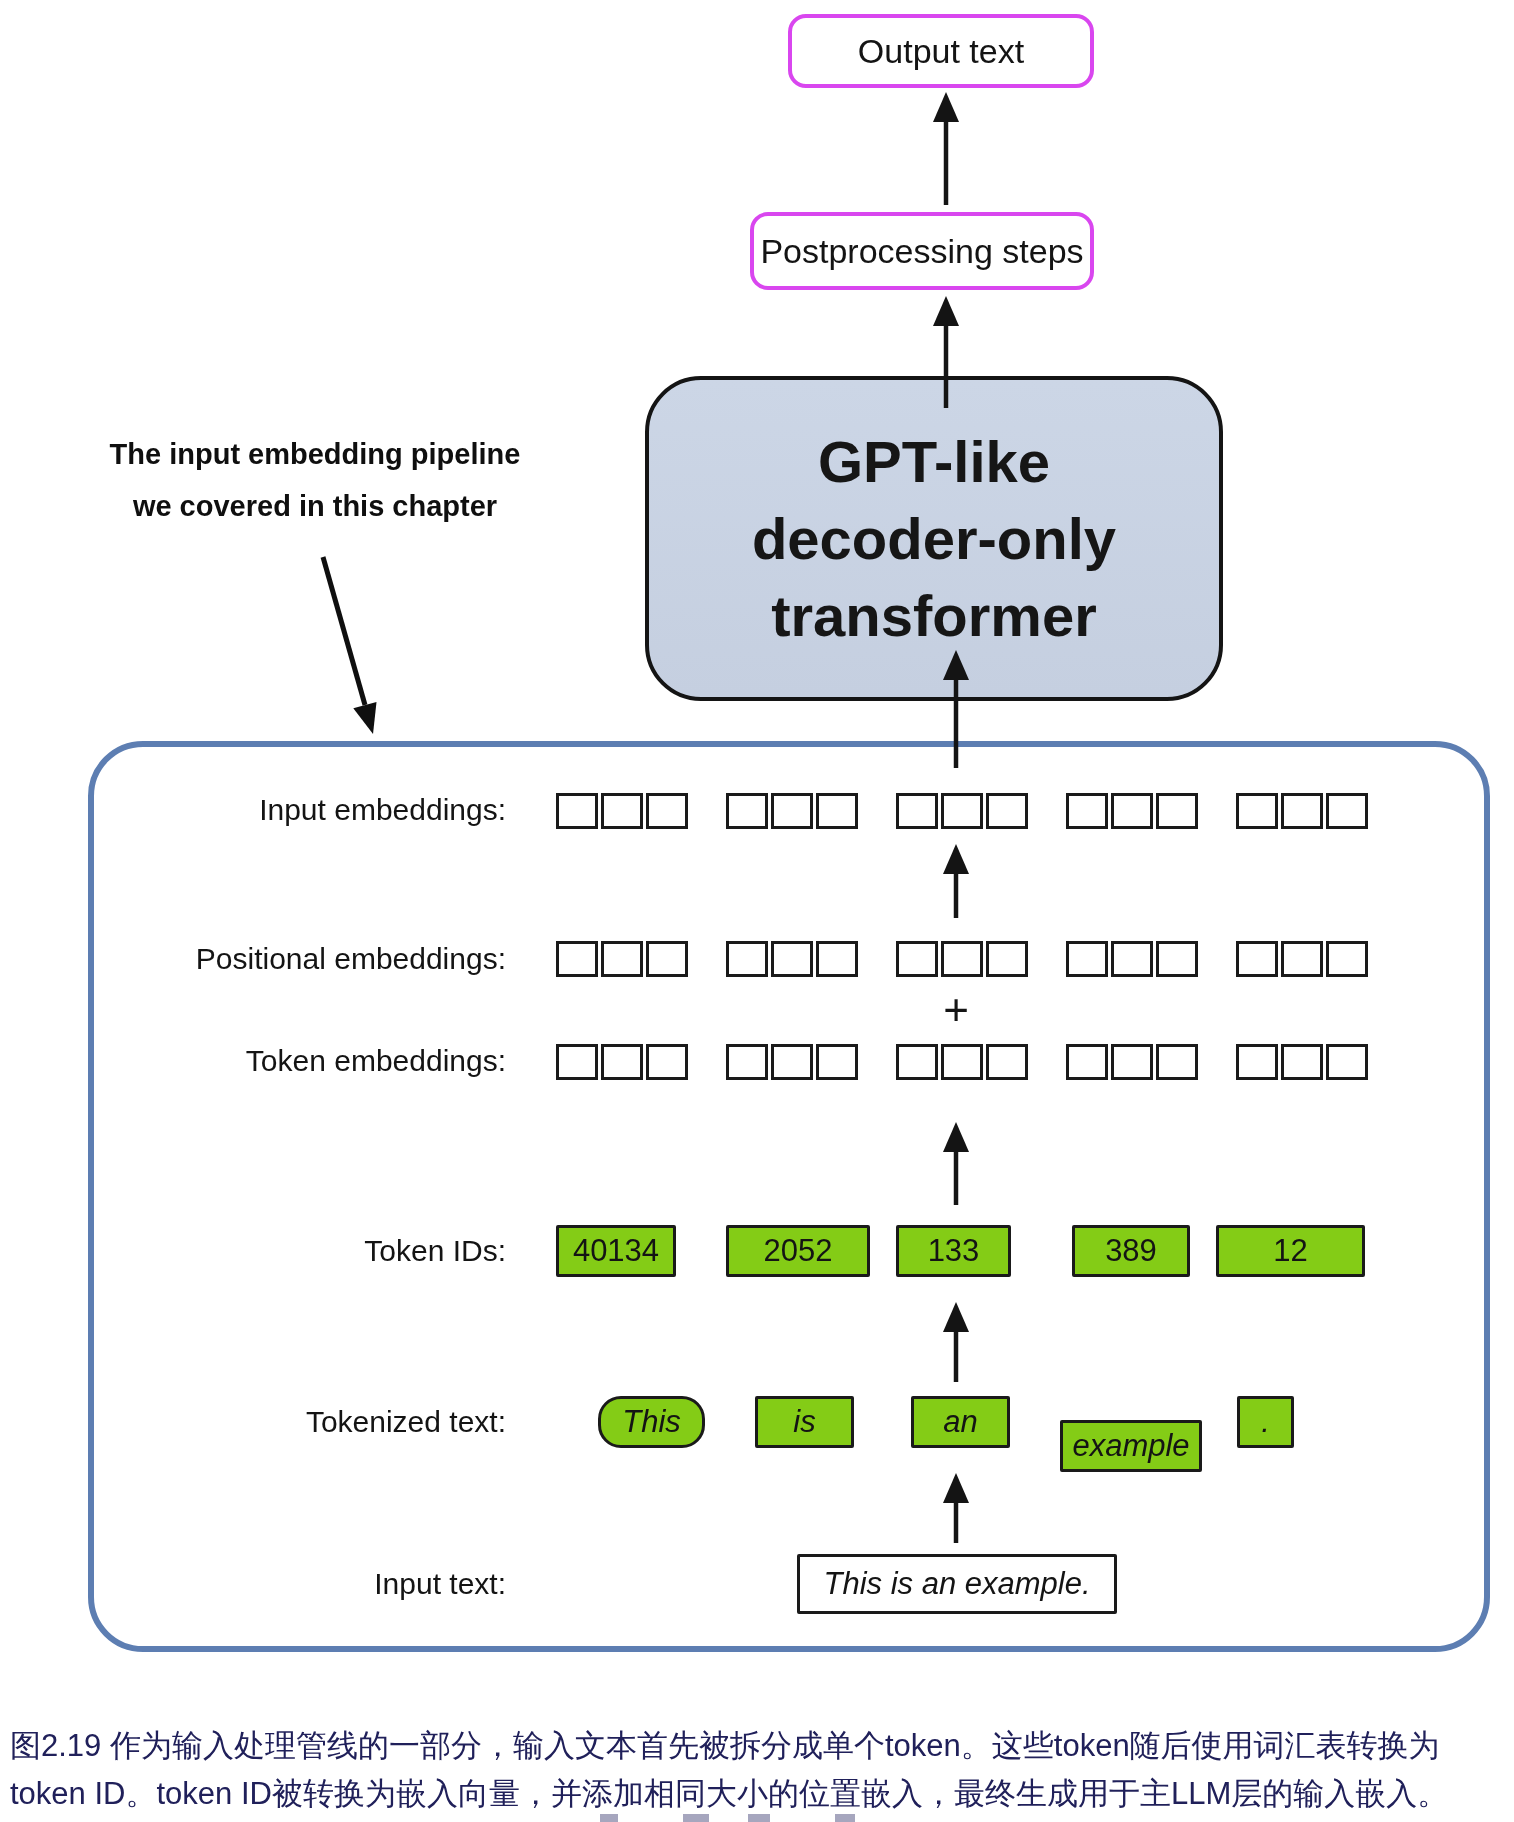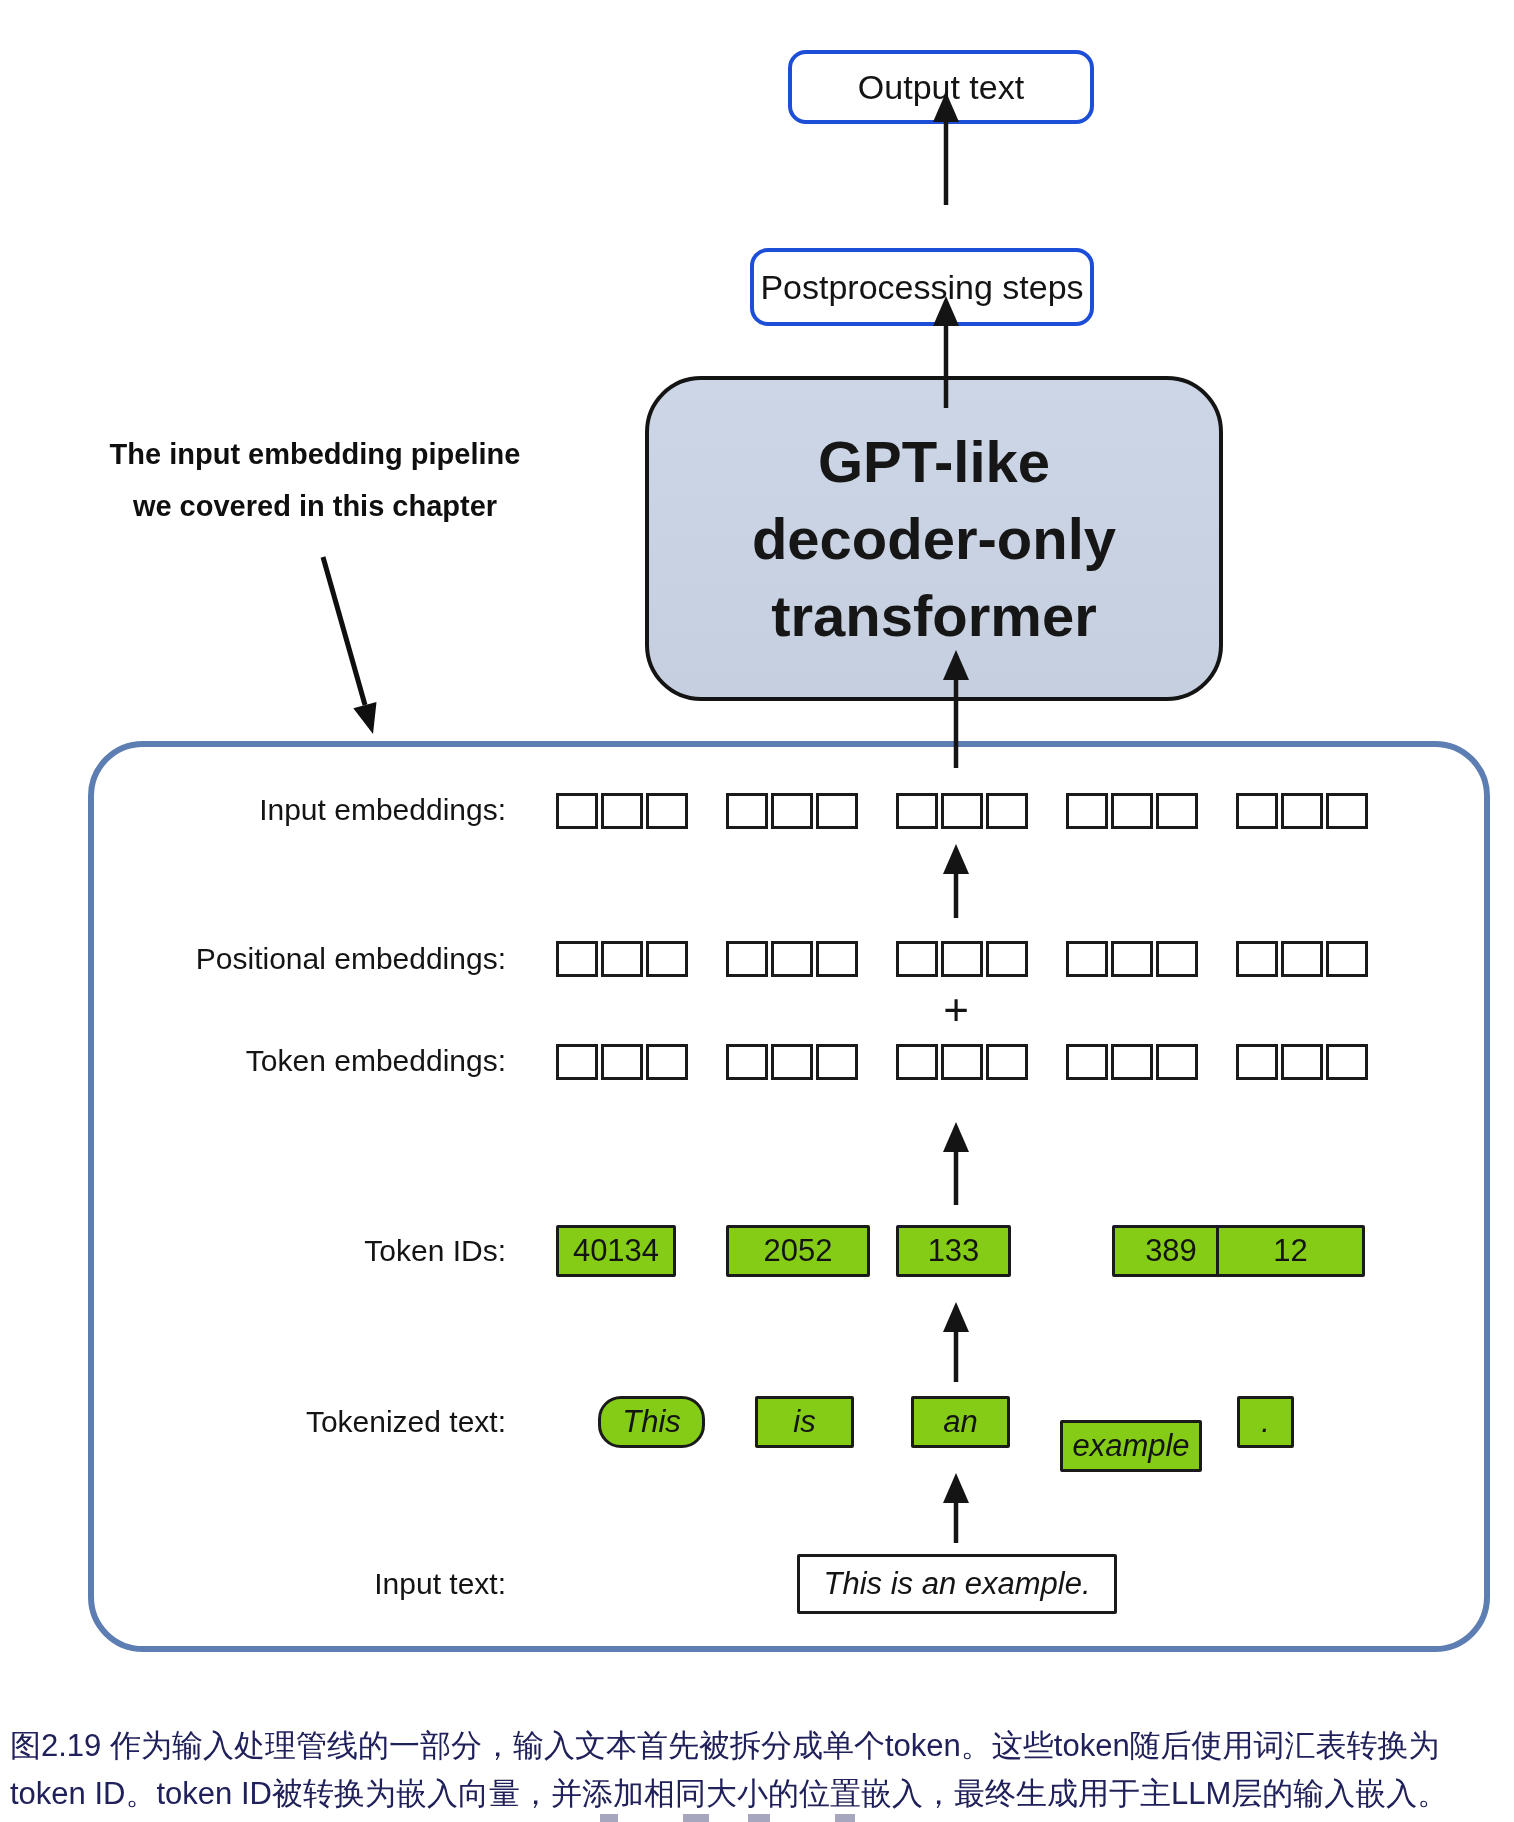--- a/index.html
+++ b/index.html
@@ -1,23 +1,23 @@
 <!DOCTYPE html>
 <html><head>
 <meta charset="utf-8">
 <style>
   html,body { margin:0; padding:0; background:#ffffff; }
   .canvas {
     position:relative; width:1514px; height:1822px; background:#ffffff;
     font-family:"Liberation Sans", sans-serif; overflow:hidden; color:#141414;
   }
   .rbox {
-    position:absolute; border:4px solid #1d4ed8; border-radius:18px; background:#ffffff;
+    position:absolute; border:4px solid #d946ef; border-radius:18px; background:#ffffff;
     display:flex; align-items:center; justify-content:center;
-    font-size:34px; color:#141414; box-sizing:border-box;margin-top:36px;
+    font-size:34px; color:#141414; box-sizing:border-box;
   }
   .gpt {
     position:absolute; left:645px; top:376px; width:578px; height:325px;
     border:4px solid #141414; border-radius:56px;
     background:linear-gradient(180deg,#ccd6e6 0%,#c5cfe0 100%);
     display:flex; flex-direction:column; align-items:center; justify-content:center;
     font-weight:bold; font-size:58px; line-height:77px; color:#161616; text-align:center;
     box-sizing:border-box;
   }
   .pipeline {
@@ -170,21 +170,21 @@
         <div class="sq"></div>
       </div>
     </div>
 
   <div class="plus">+</div>
 
   <div class="value-row" style="top:1225px;">
       <div class="value-box" style="left: 556px; width: 120px;">40134</div>
       <div class="value-box" style="left: 726px; width: 144px;">2052</div>
       <div class="value-box" style="left: 896px; width: 115px;">133</div>
-      <div class="value-box" style="left: 1112px; width: 118px;">389</div>
+      <div class="value-box" style="left: 1072px; width: 118px;">389</div>
       <div class="value-box" style="left: 1216px; width: 149px;">12</div>
     </div>
 
   <div class="value-row" style="top:1396px;">
       <div class="value-box italic" style="left: 598px; width: 107px; border-radius: 23px;">This</div>
       <div class="value-box italic" style="left: 755px; width: 99px;">is</div>
       <div class="value-box italic" style="left: 911px; width: 99px;">an</div>
       <div class="value-box italic" style="left: 1060px; width: 142px; margin-top: 24px;">example</div>
       <div class="value-box italic" style="left: 1237px; width: 57px;">.</div>
     </div>

